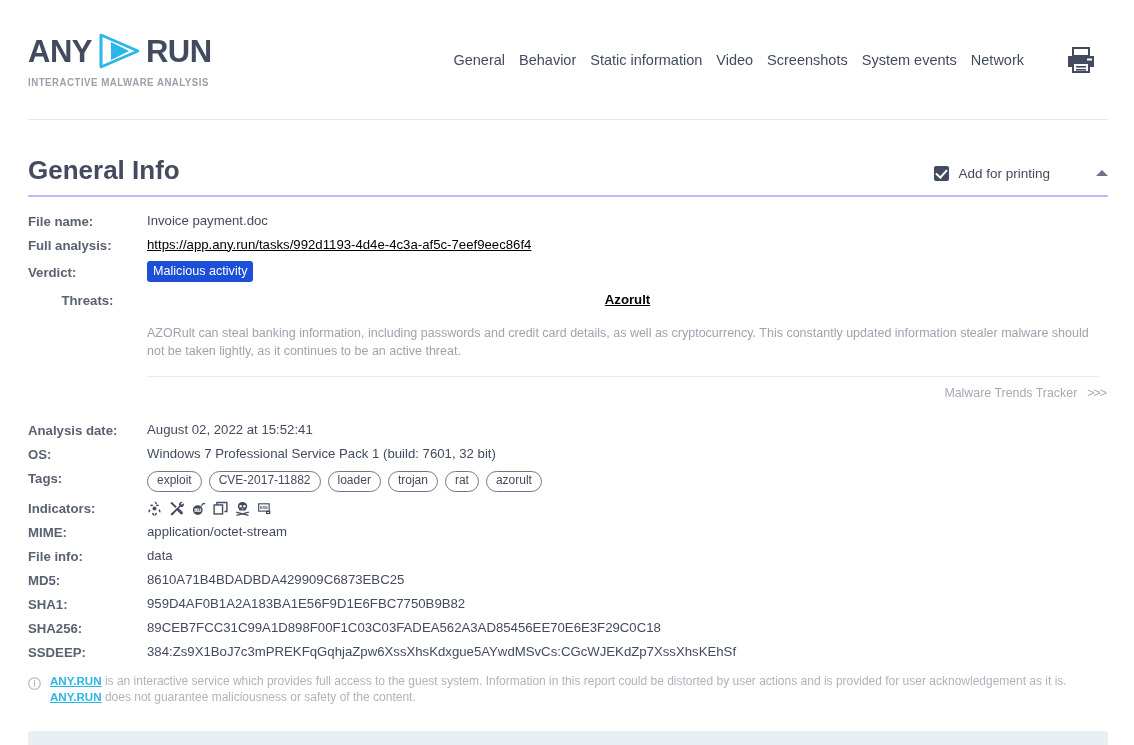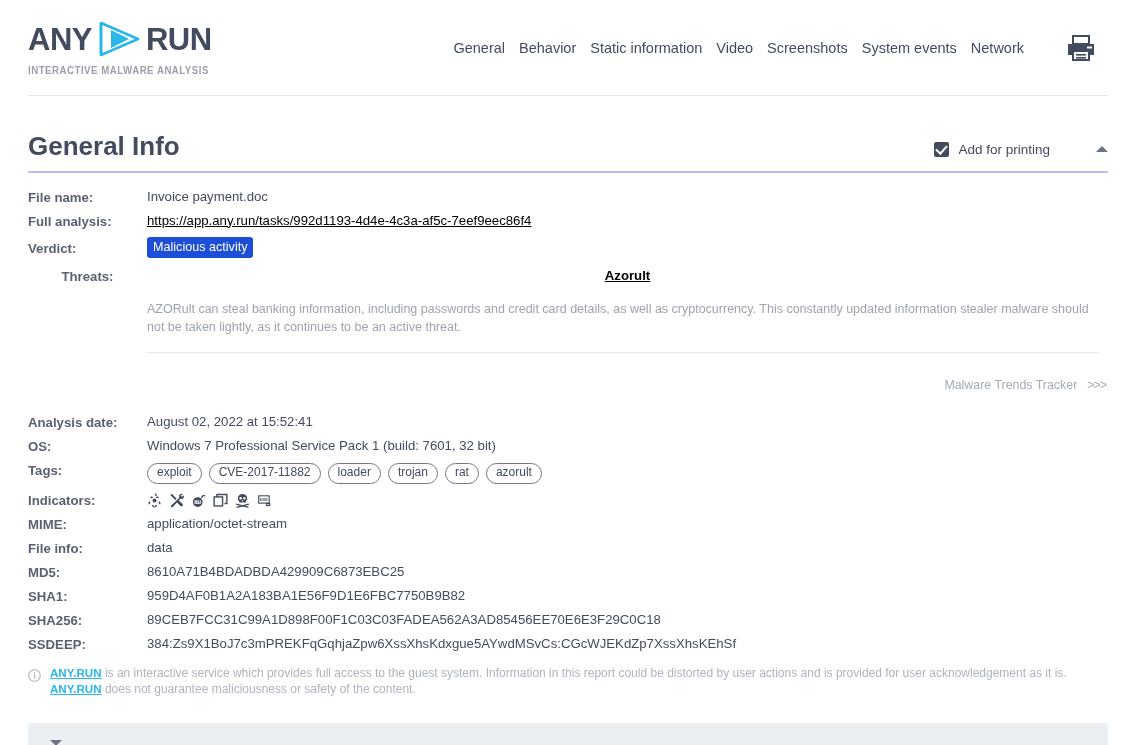--- a/index.html
+++ b/index.html
@@ -8,21 +8,21 @@
     width:1134px; height:745px;
     background:#ffffff;
     font-family:"Liberation Sans", sans-serif;
     color:#424b5e;
     overflow:hidden;
   }
 
   
   .header {
     position:relative;
-    height:96px;
+    height:120px;
     padding:0 28px;
     display:flex;
     align-items:center;
   }
   .header:after {
     content:"";
     position:absolute;
     left:28px; right:26px; bottom:0;
     height:1px; background:#e3e6ea;
   }
@@ -140,21 +140,21 @@
   }
   .threat-link {
     font-weight:bold;
     font-size:13.2px;
     color:#434b5f;
     text-decoration:underline;
     cursor:pointer;
   }
 
   .threat-desc {
-    margin:12px 0 16px 119px;
+    margin:12px 0 0 119px;
     font-size:12.5px;
     line-height:1.45;
     color:#9da4af;
     max-width:952px;
     padding-bottom:16px;
     border-bottom:1px solid #e8eaed;
   }
   .trends-row {
     margin:0 0 22px 119px;
     display:flex;

